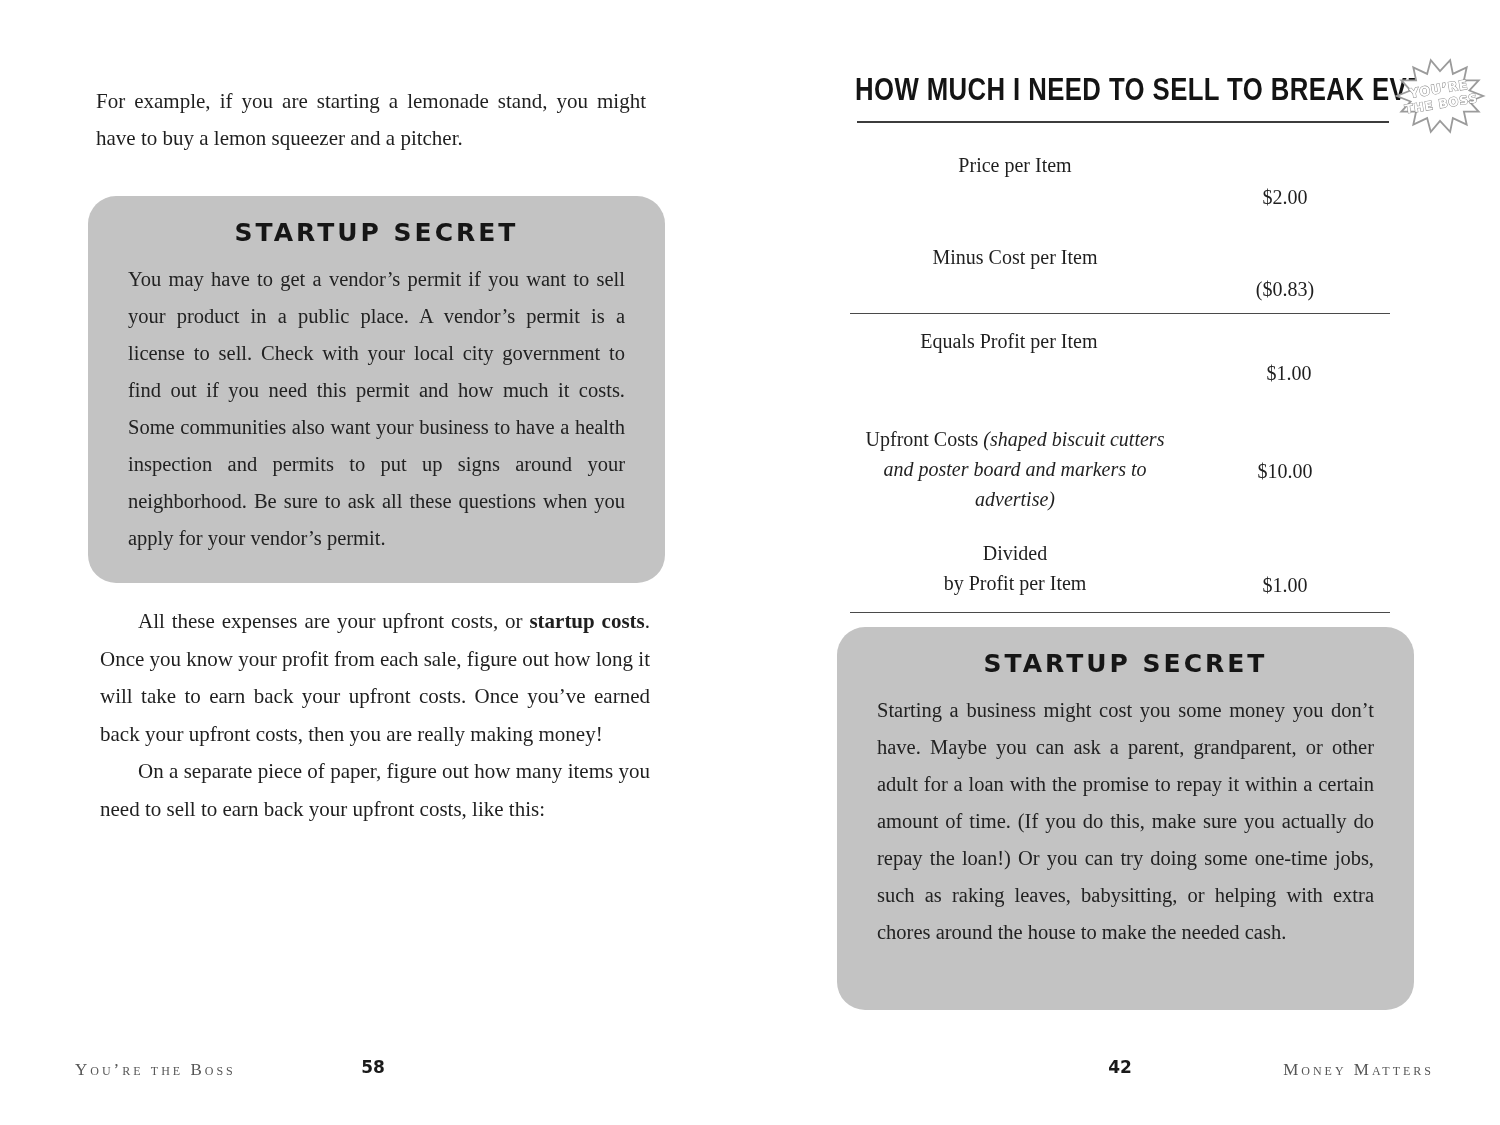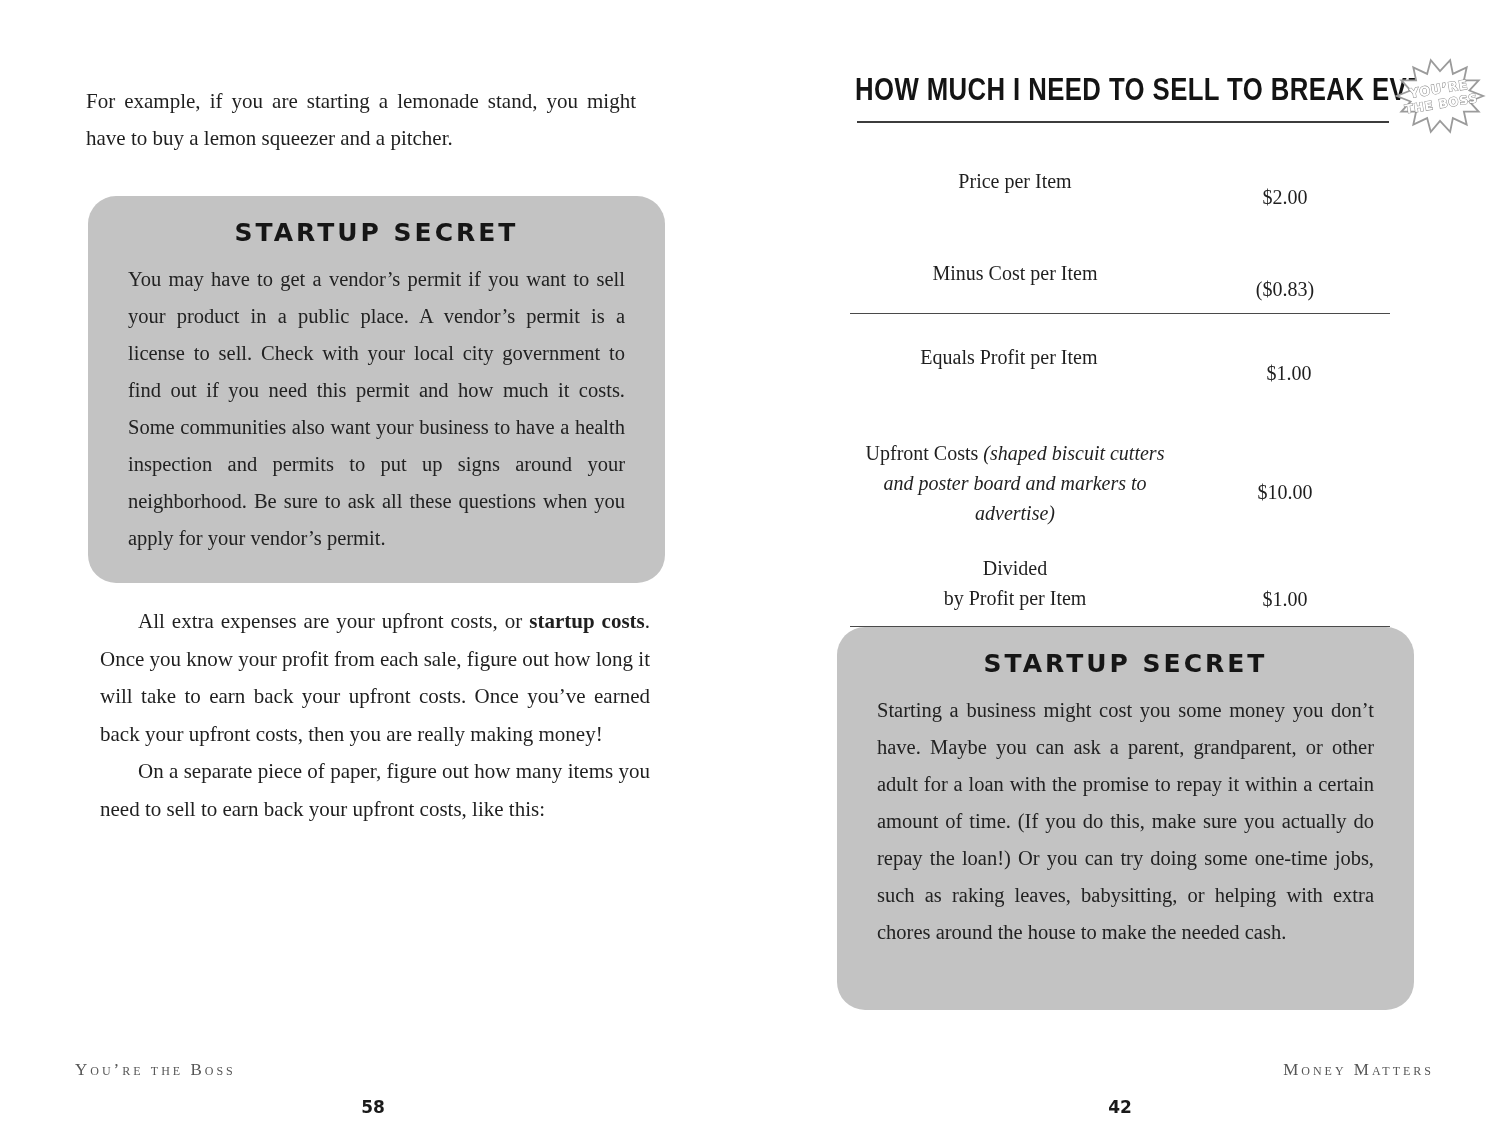--- a/index.html
+++ b/index.html
@@ -13,21 +13,21 @@
   .spread{
     position:relative;
     width:1500px;height:1125px;
     background:#ffffff;
     font-family:"Liberation Serif", serif;
     color:var(--text-color);
     overflow:hidden;
   }
   
   .intro-para{
-    position:absolute;left:86px;top:83px;width:550px;
+    position:absolute;left:96px;top:83px;width:550px;
     font-size:21px;line-height:37px;text-align:justify;
   }
   .secret-box{
     position:absolute;
     background:var(--box-gray);
     border-radius:28px;
     padding:18px 40px 26px;
   }
   .secret-box.left{left:88px;top:196px;width:577px;min-height:382px;}
   .secret-box.right{left:837px;top:627px;width:577px;min-height:383px;}
@@ -55,61 +55,61 @@
   }
   .be-underline{
     position:absolute;left:857px;top:121px;width:532px;height:2px;
     background:#3c3c3c;
   }
   .boss-badge{position:absolute;left:1394px;top:52px;width:92px;height:88px;}
   .be-table{
     position:absolute;left:850px;top:150px;width:540px;
     font-size:20px;line-height:30px;
   }
-  .trow{display:flex;align-items:center;}
+  .trow{display:flex;align-items:flex-start;}
   .tlabel{width:330px;text-align:center;white-space:pre-line;}
   .tvalue{width:210px;text-align:center;margin-top:32px;}
-  .wrap300{display:inline-block;max-width:302px;margin-top:14px;}
+  .wrap300{display:inline-block;max-width:302px;}
   .tlabel em{font-style:italic;}
   .trule{height:1px;background:var(--rule-color);width:540px;}
   .r1{margin-bottom:30px;}
   .rule1{margin:9px 0 12px;}
   .r3{margin-bottom:36px;gap:20px;}
   .r4{margin-bottom:24px;}
   .rule2{margin:12px 0 20px;}
   
   .footer-text{
     position:absolute;top:1060px;
     font-variant:small-caps;letter-spacing:3px;
     font-size:17px;color:var(--muted-color);
   }
   .footer-book-title{left:75px;}
   .footer-section-title{right:66px;}
   .footer-page{
     position:absolute;top:1057px;width:40px;text-align:center;
     font-family:"DejaVu Sans", sans-serif;font-weight:700;
-    font-size:17px;color:#1a1a1a;margin-top:40px;
+    font-size:17px;color:#1a1a1a;
   }
   .footer-page.p58{left:353px;}
   .footer-page.p59{left:1100px;}
 </style>
 </head>
 <body>
 
 <div class="spread">
 
   <p class="intro-para">For example, if you are starting a lemonade stand, you might have to buy a lemon squeezer and a pitcher.</p>
 
   <div class="secret-box left">
     <div class="secret-title">STARTUP SECRET</div>
     <div class="secret-body">You may have to get a vendor’s permit if you want to sell your product in a public place. A vendor’s permit is a license to sell. Check with your local city government to find out if you need this permit and how much it costs. Some communities also want your business to have a health inspection and permits to put up signs around your neighborhood. Be sure to ask all these questions when you apply for your vendor’s permit.</div>
   </div>
 
   <div class="body-paras">
-    <p><span>All extra expenses are your upfront costs, or </span><span class="bold-inline">startup costs</span><span>. Once you know your profit from each sale, figure out how long it will take to earn back your upfront costs. Once you’ve earned back your upfront costs, then you are really making money!</span></p>
+    <p><span>All these expenses are your upfront costs, or </span><span class="bold-inline">startup costs</span><span>. Once you know your profit from each sale, figure out how long it will take to earn back your upfront costs. Once you’ve earned back your upfront costs, then you are really making money!</span></p>
     <p>On a separate piece of paper, figure out how many items you need to sell to earn back your upfront costs, like this:</p>
   </div>
 
   <h1 class="be-heading">HOW MUCH I NEED TO SELL TO BREAK EVEN</h1>
   <div class="be-underline"></div>
 
   <svg class="boss-badge" viewBox="0 0 100 92" xmlns="http://www.w3.org/2000/svg" aria-hidden="true">
     <polygon points="97,46 82,52 92,63 76,63 79,77 64,70 61,85 50,73 40,85 36,70 21,77 24,63 8,63 18,52 3,46 18,40 8,29 24,29 21,15 36,22 40,7 50,19 61,7 64,22 79,15 76,29 92,29 82,40" fill="#ffffff" stroke="#9b9b9b" stroke-width="2" stroke-linejoin="miter"></polygon>
     <g transform="rotate(-9 50 46)" font-family="DejaVu Sans, sans-serif" font-weight="700" text-anchor="middle" fill="#ffffff" stroke="#8d8d8d" stroke-width="1.1" paint-order="stroke" letter-spacing="1">
       <text x="50" y="43" font-size="14">YOU’RE</text>

